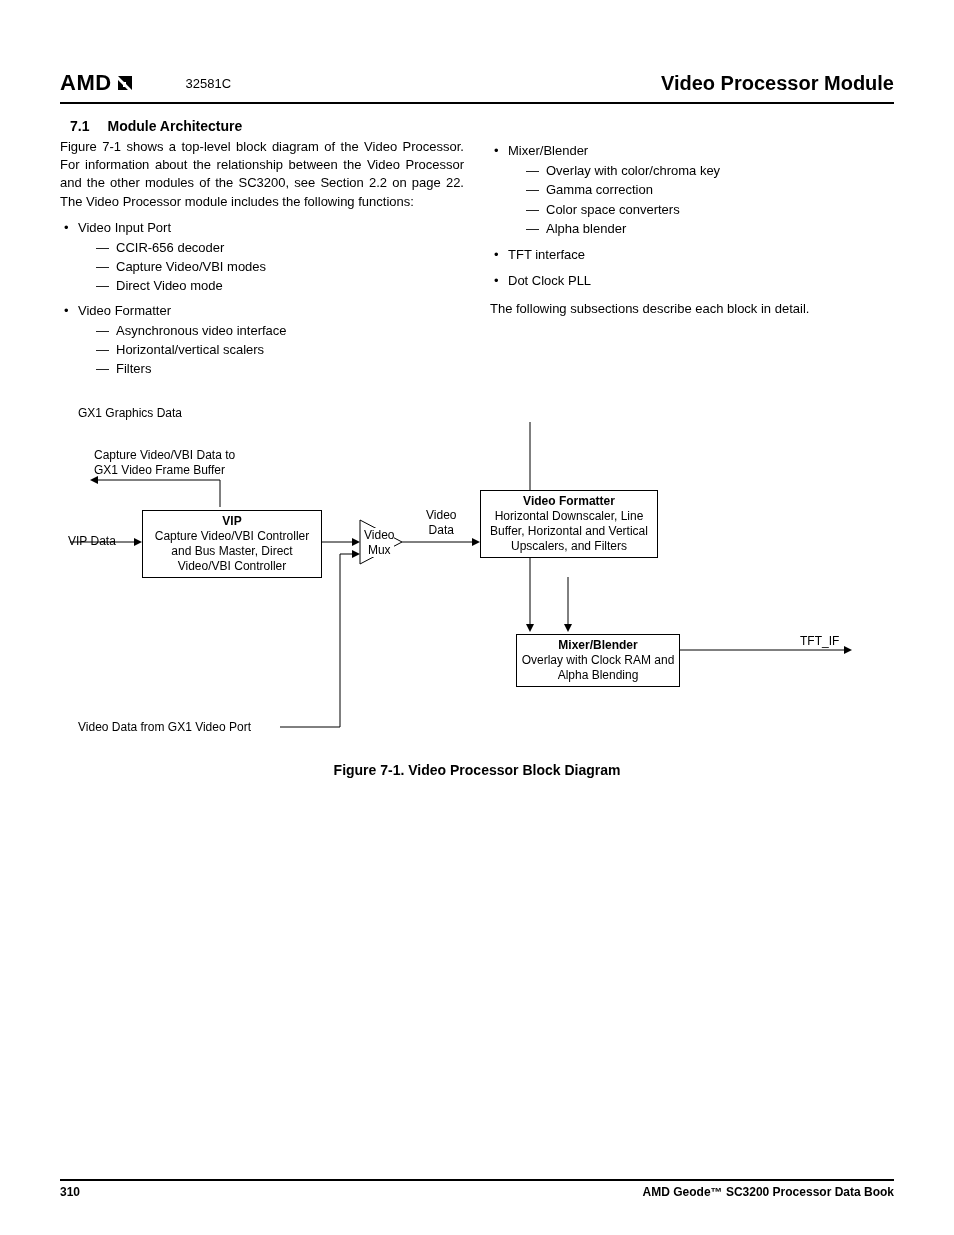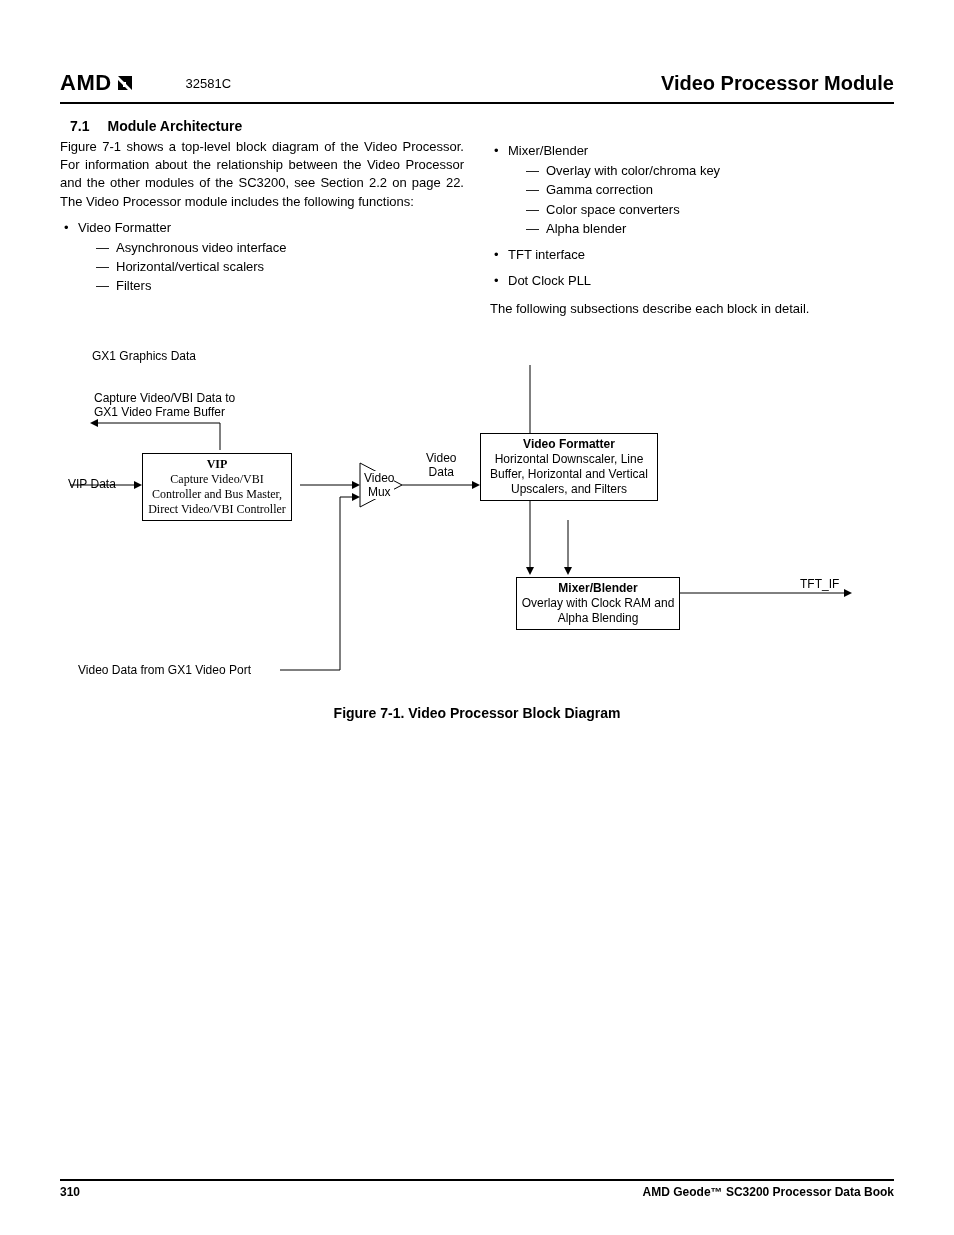--- a/index.html
+++ b/index.html
@@ -171,20 +171,28 @@
 
   <h2 class="section-title">
     <span class="section-num">7.1</span><span>Module Architecture</span>
   </h2>
 
   <div class="two-col">
     <div class="col">
       <p>Figure 7-1 shows a top-level block diagram of the Video Processor. For information about the relationship between the Video Processor and the other modules of the SC3200, see Section 2.2 on page 22. The Video Processor module includes the following functions:</p>
       <ul class="bullets">
         <li>
+          <span>Video Input Port</span>
+          <ul class="dashes">
+            <li>CCIR-656 decoder</li>
+            <li>Capture Video/VBI modes</li>
+            <li>Direct Video mode</li>
+          </ul>
+        </li>
+        <li>
           <span>Video Formatter</span>
           <ul class="dashes">
             <li>Asynchronous video interface</li>
             <li>Horizontal/vertical scalers</li>
             <li>Filters</li>
           </ul>
         </li>
       </ul>
     </div>
 
@@ -234,28 +242,28 @@
 
       <line x1="470" y1="20" x2="470" y2="228" stroke="#000" stroke-width="1" marker-end="url(#arrow)"></line>
 
       <line x1="620" y1="248" x2="790" y2="248" stroke="#000" stroke-width="1" marker-end="url(#arrow)"></line>
 
       <line x1="220" y1="325" x2="280" y2="325" stroke="#000" stroke-width="1"></line>
       <line x1="280" y1="325" x2="280" y2="152" stroke="#000" stroke-width="1"></line>
       <line x1="280" y1="152" x2="298" y2="152" stroke="#000" stroke-width="1" marker-end="url(#arrow)"></line>
     </svg>
 
-    <div class="diag-label" style="left:32px; top:4px; text-align:right;">GX1 Graphics Data</div>
+    <div class="diag-label" style="left:18px; top:4px; text-align:right;">GX1 Graphics Data</div>
 
     <div class="diag-label" style="left:34px; top:46px; text-align:left; white-space:pre-line;">Capture Video/VBI Data to
 GX1 Video Frame Buffer</div>
 
     <div class="diag-label" style="left:8px; top:132px; text-align:left;">VIP Data</div>
 
-    <div class="box" style="left:82px; top:108px; width:150px;font-family:Liberation Serif, serif;">
+    <div class="box" style="left:82px; top:108px; width:180px;">
       <div style="font-weight:bold;">VIP</div>
       <div>Capture Video/VBI Controller and Bus Master, Direct Video/VBI Controller</div>
     </div>
 
     <div class="diag-label" style="left:304px; top:126px; white-space:pre-line; background:#fff;">Video
 Mux</div>
 
     <div class="diag-label" style="left:366px; top:106px; white-space:pre-line;">Video
 Data</div>
 

